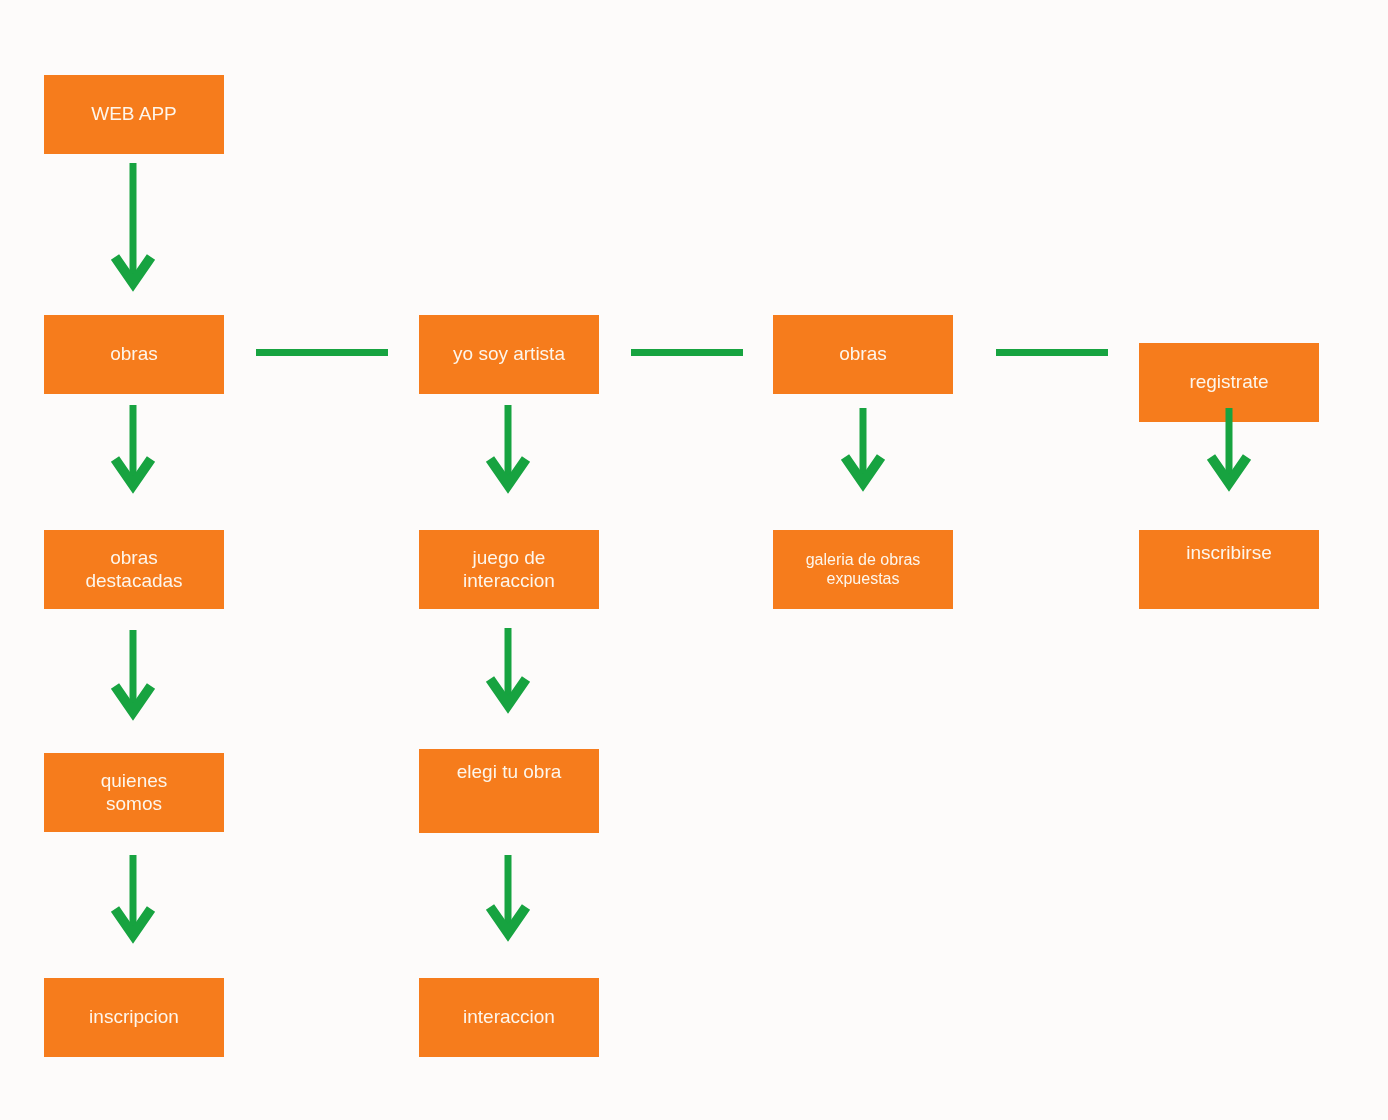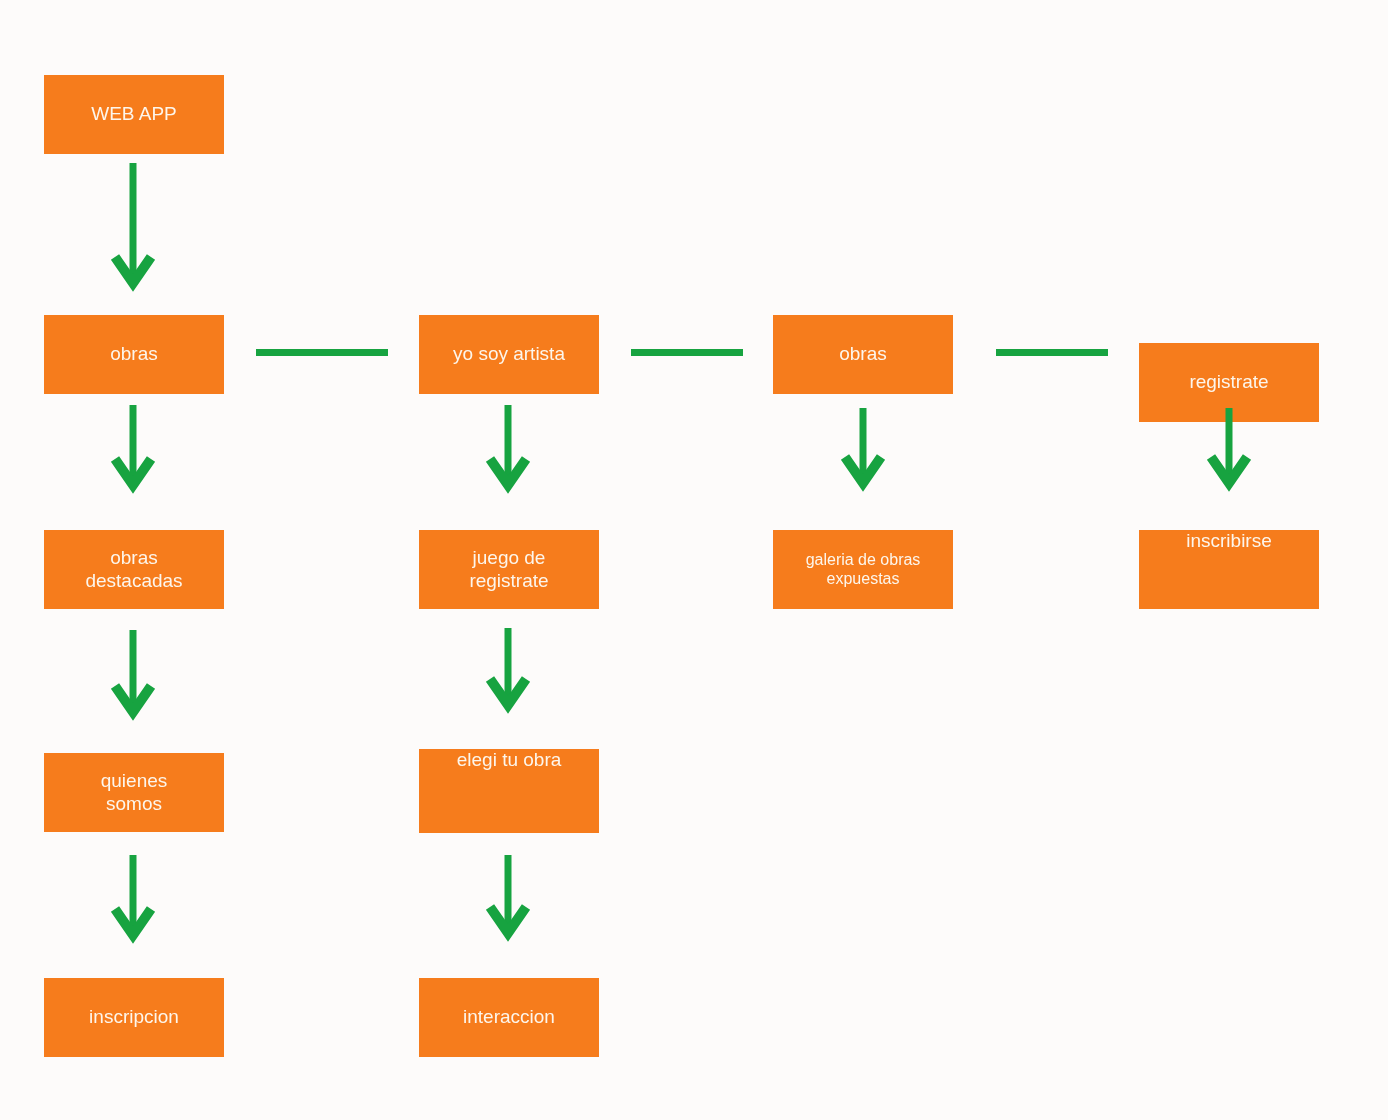--- a/index.html
+++ b/index.html
@@ -32,20 +32,21 @@
     font-size: 19px;
     line-height: 1.17;
     white-space: pre-line;
     padding: 0 4px;
   }
   .node--small-text {
     font-size: 16px;
   }
   .node--text-top {
     align-items: flex-start;
+    padding-top: 12px;
   }
   .varrow {
     position: absolute;
     color: var(--arrow, #17a340);
     overflow: visible;
   }
   .varrow line,
   .varrow polyline {
     stroke: currentColor;
     fill: none;
@@ -66,21 +67,21 @@
   <div class="node" style="left:44px; top:75px;">WEB APP</div>
 
   <div class="node" style="left:44px; top:315px;">obras</div>
   <div class="node" style="left:419px; top:315px;">yo soy artista</div>
   <div class="node" style="left:773px; top:315px;">obras</div>
   <div class="node" style="left:1139px; top:315px;margin-top:28px;">registrate</div>
 
   <div class="node" style="left:44px; top:530px;">obras
 destacadas</div>
   <div class="node" style="left:419px; top:530px;">juego de
-registrate</div>
+interaccion</div>
   <div class="node node--small-text" style="left:773px; top:530px;">galeria de obras
 expuestas</div>
   <div class="node node--text-top" style="left:1139px; top:530px; ">inscribirse</div>
 
   <div class="node" style="left:44px; top:753px;">quienes
 somos</div>
   <div class="node node--text-top" style="left:419px; top:749px; height:84px;">elegi tu obra</div>
 
   <div class="node" style="left:44px; top:978px;">inscripcion</div>
   <div class="node" style="left:419px; top:978px;">interaccion</div>

